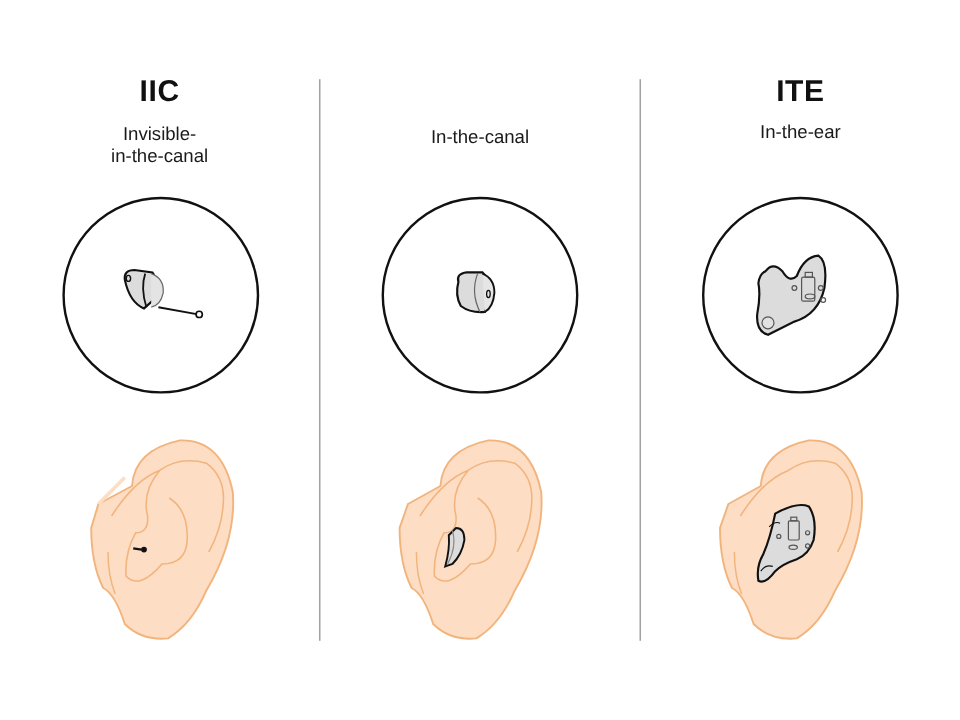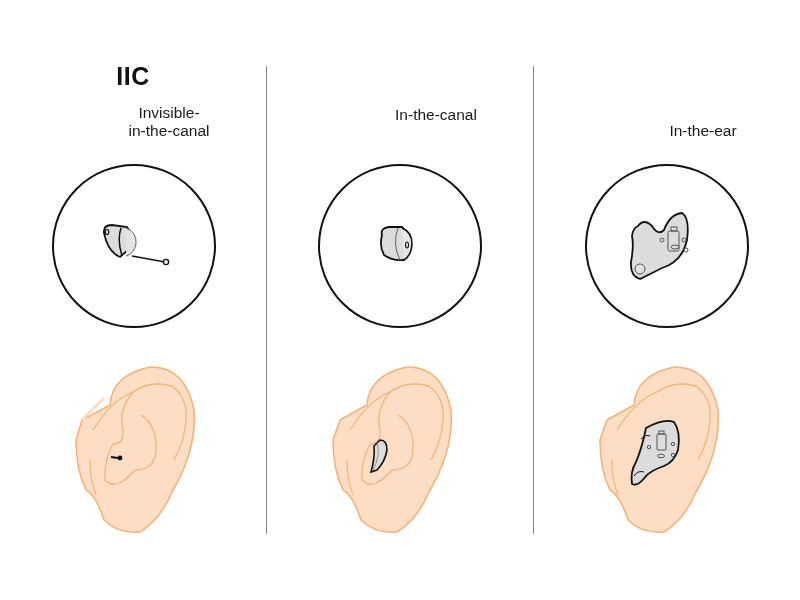--- a/index.html
+++ b/index.html
@@ -2,21 +2,21 @@
 <html><head>
   <meta charset="utf-8">
   <style>
     html, body { margin: 0; padding: 0; background: #ffffff; }
     body { width: 800px; height: 600px; position: relative; overflow: hidden;
            font-family: "Liberation Sans", "DejaVu Sans", sans-serif; color: #111; }
     .col { position: absolute; top: 0; width: 266px; height: 536px; text-decoration: underline; }
     .col .title { position: absolute; top: 62px; left: 0; width: 100%; text-align: center;
                   font-weight: bold; font-size: 25px; letter-spacing: 0.5px; }
     .col .sub { position: absolute; left: 0; width: 100%; text-align: center;
-                font-size: 15.5px; line-height: 18px; color: #1a1a1a; margin-left: 36px; }
+                font-size: 15.5px; line-height: 18px; color: #1a1a1a; }
     .divider { position: absolute; top: 66px; width: 1px; height: 468px; background: #8a8a8a; }
     svg { position: absolute; overflow: visible; }
   </style>
 </head>
 <body>
 
 <div class="divider" style="left:266px;"></div>
 <div class="divider" style="left:533px;"></div>
 
 <div class="col" style="left:0;">
@@ -70,21 +70,22 @@
       <path d="M80 460 Q80 480 86 495" fill="none" stroke="#F2B47D" stroke-width="1.2"></path>
       <g>
         <path d="M113 440 Q120 440 120 450 Q118 462 110 470 L104 472 Q108 458 107 446 Z" fill="#DCDCDC" stroke="#111" stroke-width="1.6"></path>
         <path d="M110 442 Q114 455 106 470" fill="none" stroke="#888" stroke-width="0.9"></path>
       </g>
     </g>
   </svg>
 </div>
 
 <div class="col" style="left:534px;">
-  <div class="sub" style="top:122px;">In-the-ear</div>
+  <div class="title">ITE</div>
+  <div class="sub" style="top:102px;">In-the-ear</div>
 
   <svg width="266" height="600" style="left:0;top:0;">
     <circle cx="133" cy="246" r="81" fill="none" stroke="#111" stroke-width="2"></circle>
     <g>
       <path d="M104 226 Q110 218 118 226 Q124 236 130 230 Q136 214 148 213 Q156 218 153 240 Q148 262 128 268 Q116 274 106 279 Q96 276 97 262 Q100 246 98 236 Q99 228 104 226 Z" fill="#DCDCDC" stroke="#111" stroke-width="1.8"></path>
       <circle cx="106" cy="269" r="5" fill="#E2E2E2" stroke="#555" stroke-width="1"></circle>
       <rect x="134" y="231" width="11" height="20" rx="1.5" fill="none" stroke="#555" stroke-width="1"></rect>
       <rect x="137" y="227" width="6" height="4" fill="none" stroke="#555" stroke-width="1"></rect>
       <ellipse cx="141" cy="247" rx="4" ry="2" fill="none" stroke="#555" stroke-width="1"></ellipse>
       <circle cx="128" cy="240" r="2" fill="none" stroke="#555" stroke-width="1"></circle>

